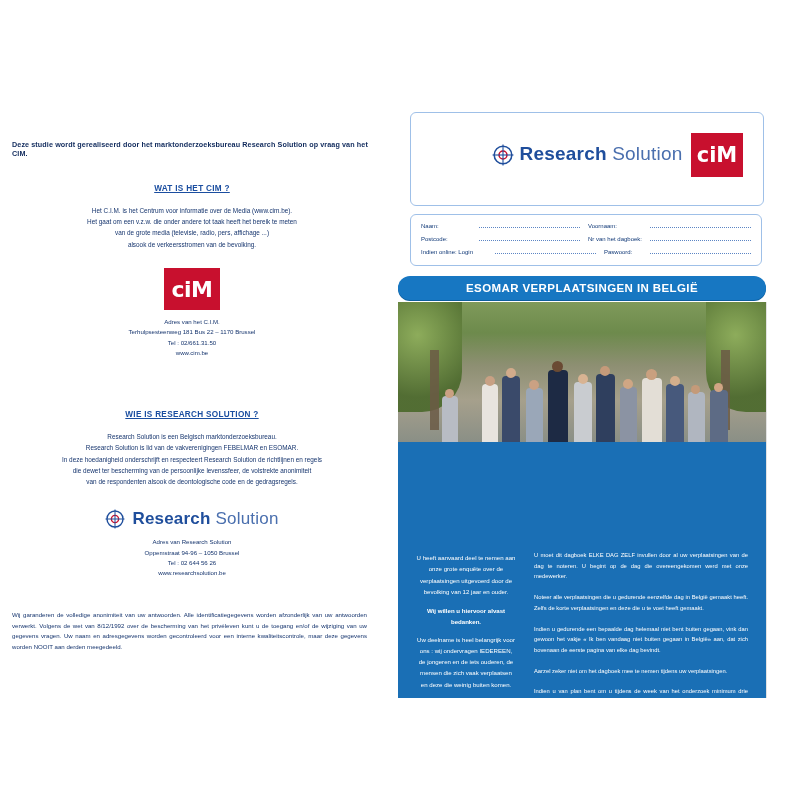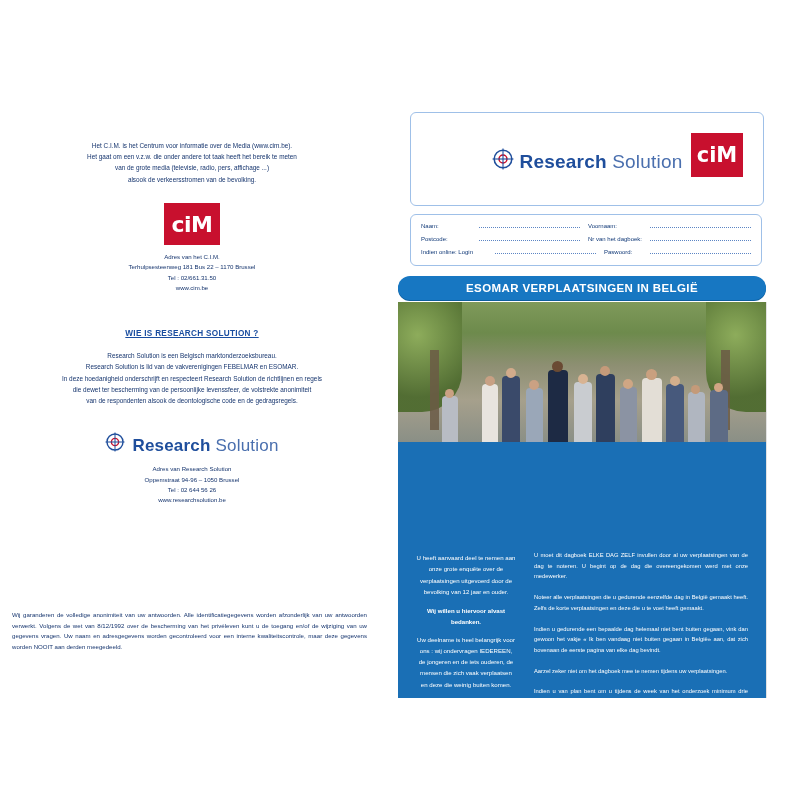--- a/index.html
+++ b/index.html
@@ -86,21 +86,20 @@
   .rs-mark {
     width: 20px;
     height: 20px;
     position: relative;
   }
   .rs-wordmark {
     font-size: 17px;
     color: #1f4e9c;
     letter-spacing: 0.2px;
     font-family: "Liberation Sans", sans-serif;
-    margin-top: 8px;
   }
   .rs-wordmark b { font-weight: bold; }
   .rs-wordmark span.light { font-weight: normal; color: #4a6fae; }
 
   .footer-note {
     position: absolute;
     left: 12px;
     top: 610px;
     width: 355px;
     font-size: 6.1px;
@@ -293,35 +292,37 @@
     border-left: 1px solid #e2e2e2;
   }
 </style>
 </head>
 <body>
 
 <div class="page">
 
   <div class="left-panel">
 
-
+    <div class="intro-line">Deze studie wordt gerealiseerd door het marktonderzoeksbureau Research Solution op vraag van het CIM.</div>
+
+    <div class="sec-title">WAT IS HET CIM ?</div>
     <div class="body-txt" style="white-space:pre-line">Het C.I.M. is het Centrum voor informatie over de Media (www.cim.be).
 Het gaat om een v.z.w. die onder andere tot taak heeft het bereik te meten
 van de grote media (televisie, radio, pers, affichage ...)
 alsook de verkeersstromen van de bevolking.</div>
 
     <div class="cim-logo-box">
       <div class="cim-text">ciM</div>
     </div>
     <div class="addr-txt" style="white-space:pre-line">Adres van het C.I.M.
 Terhulpsesteenweg 181 Bus 22 – 1170 Brussel
 Tel : 02/661.31.50
 www.cim.be</div>
 
-    <div class="sec-title" style="margin-top:36px">WIE IS RESEARCH SOLUTION ?</div>
+    <div class="sec-title" style="margin-top:52px">WIE IS RESEARCH SOLUTION ?</div>
     <div class="body-txt" style="white-space:pre-line">Research Solution is een Belgisch marktonderzoeksbureau.
 Research Solution is lid van de vakverenigingen  FEBELMAR en ESOMAR.
 In deze hoedanigheid onderschrijft en respecteert Research Solution de richtlijnen en regels
 die dewet ter bescherming van de persoonlijke levenssfeer, de volstrekte anonimiteit
 van de respondenten alsook de deontologische code en de gedragsregels.</div>
 
     <div class="rs-logo-row">
       <span class="rs-mark">
         <svg width="20" height="20" viewBox="0 0 20 20">
           <circle cx="10" cy="10" r="8" fill="none" stroke="#1f4e9c" stroke-width="1.4"></circle>

